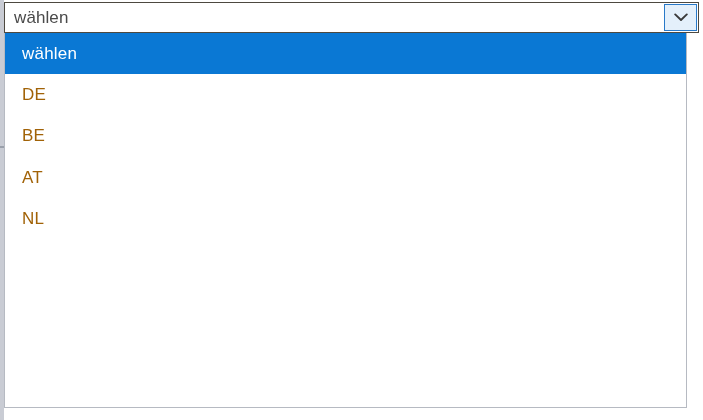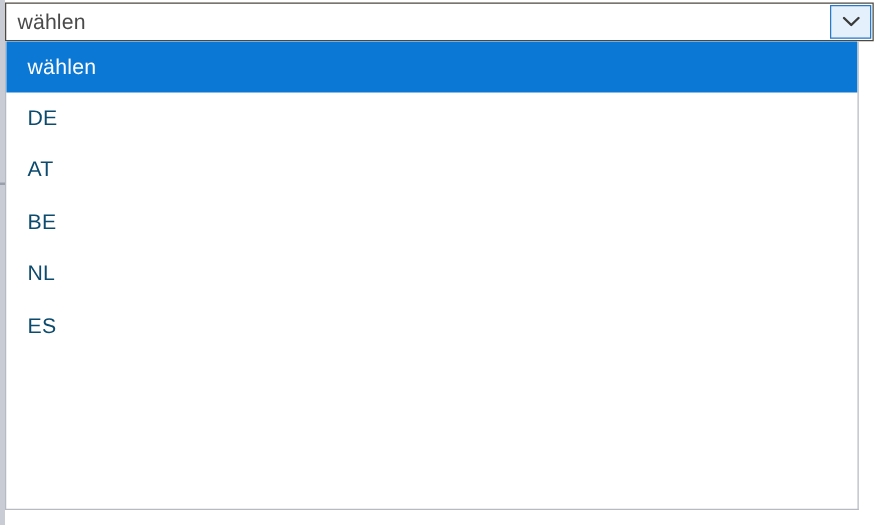--- a/index.html
+++ b/index.html
@@ -91,21 +91,21 @@
     background: #ffffff;
     overflow: hidden;
   }
   .option {
     height: 41.4px;
     display: flex;
     align-items: center;
     padding-left: 17px;
     box-sizing: border-box;
     font-size: 17px;
-    color: #0c4a6e;
+    color: #a16207;
     letter-spacing: .2px;
     white-space: nowrap;
   }
   .option.selected {
     background: #0a78d4;
     color: #ffffff;
   }
 </style>
 </head>
 <body>
@@ -124,24 +124,21 @@
 </div>
 
 <div class="dropdown">
   <div class="option selected">
     <span>wählen</span>
   </div>
   <div class="option">
     <span>DE</span>
   </div>
   <div class="option">
-    <span>AT</span>
+    <span>BE</span>
   </div>
   <div class="option">
-    <span>BE</span>
+    <span>AT</span>
   </div>
   <div class="option">
     <span>NL</span>
   </div>
-  <div class="option">
-    <span>ES</span>
-  </div>
 </div>
 
 </body></html>

